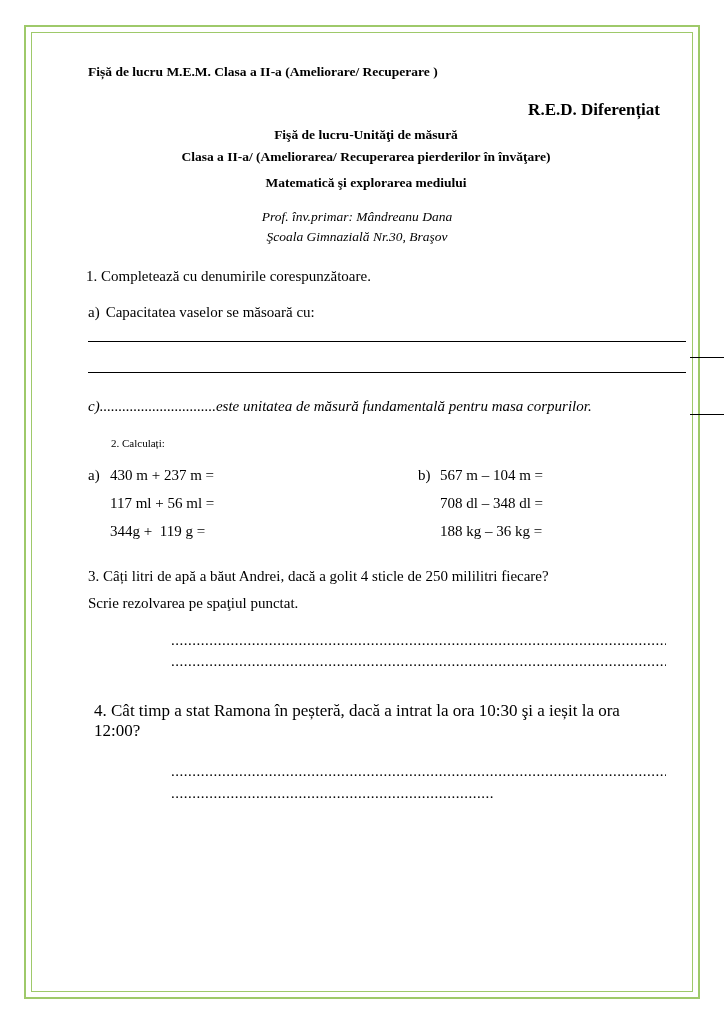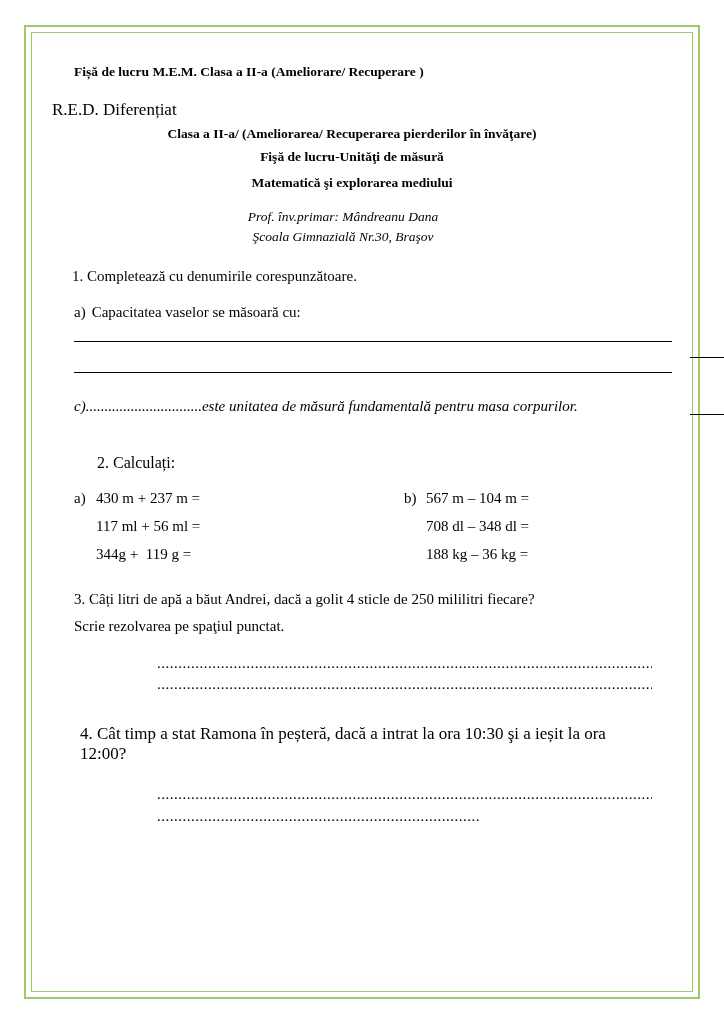--- a/index.html
+++ b/index.html
@@ -28,35 +28,35 @@
     position: absolute;
     left: 5px;
     top: 5px;
     right: 5px;
     bottom: 5px;
     border: 1px solid #9ec96a;
     box-sizing: border-box;
   }
   .content {
     position: absolute;
-    left: 52px;
+    left: 66px;
     top: 46px;
     width: 600px;
     height: 920px;
   }
   .doc-title {
     font-size: 13.5px;
     font-weight: bold;
     margin: 0 0 0 22px;
     padding-top: 18px;
   }
   .red-line {
-    text-align: left;
+    text-align: right;
     font-size: 17px;
-    font-weight: normal;
+    font-weight: bold;
     margin: 20px 0 0 0;
     padding-right: 6px;
   }
   .sub-center {
     text-align: center;
     font-weight: bold;
     font-size: 13.5px;
     margin-top: 7px;
   }
   .sub-center.c2 { margin-top: 6px; }
@@ -92,23 +92,23 @@
     background: #000;
     height: 1px;
   }
   .c-line {
     font-size: 15px;
     margin-top: 25px;
     margin-left: 22px;
     font-style: italic;
   }
   .q2 {
-    font-size: 16px;
+    font-size: 11px;
     font-weight: normal;
-    margin-top: 39px;
+    margin-top: 22px;
     margin-left: 45px;
   }
   .calc-block {
     margin-top: 18px;
     margin-left: 22px;
     font-size: 15px;
   }
   .calc-row {
     display: flex;
     margin-bottom: 11px;
@@ -158,22 +158,22 @@
 <div class="page-frame">
   <div class="page-frame-inner"></div>
 </div>
 
 <div class="content">
 
   <div class="doc-title">Fișă de lucru M.E.M. Clasa a II-a (Ameliorare/ Recuperare )</div>
 
   <div class="red-line">R.E.D. Diferențiat</div>
 
+  <div class="sub-center c1">Fişă de lucru-Unităţi de măsură</div>
   <div class="sub-center c2">Clasa a II-a/ (Ameliorarea/ Recuperarea pierderilor în învăţare)</div>
-  <div class="sub-center c1">Fişă de lucru-Unităţi de măsură</div>
   <div class="sub-center c3">Matematică şi explorarea mediului</div>
 
   <div class="author-block">
     <div>Prof. înv.primar: Mândreanu Dana</div>
     <div>Şcoala Gimnazială Nr.30, Braşov</div>
   </div>
 
   <div class="q1">1. Completează cu denumirile corespunzătoare.</div>
 
   <div class="item">

